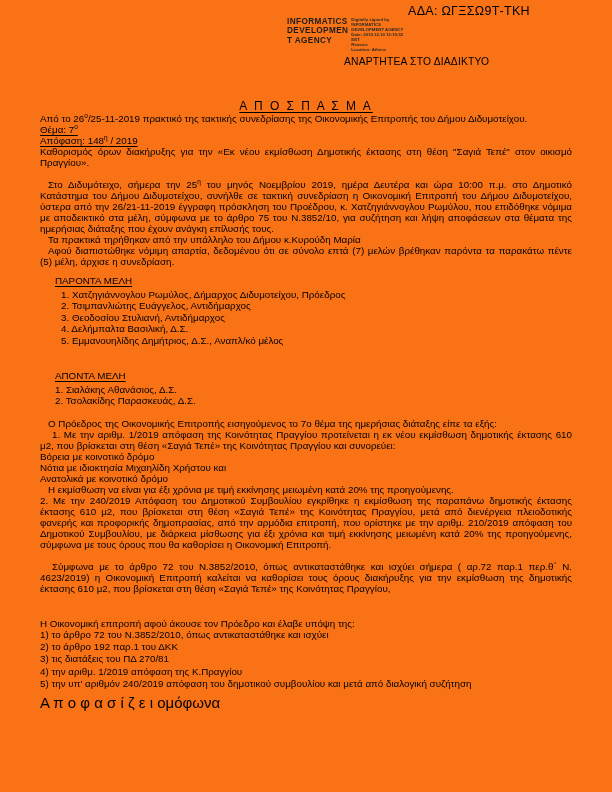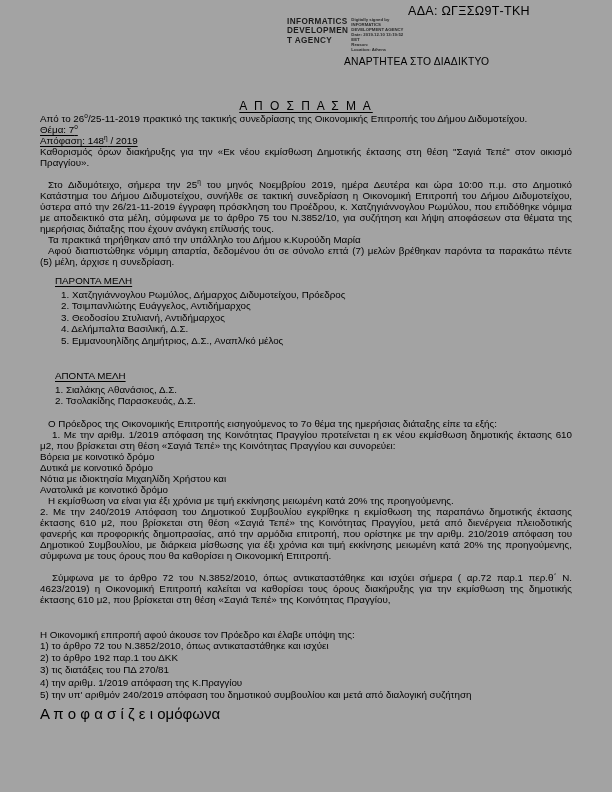--- a/index.html
+++ b/index.html
@@ -1,17 +1,17 @@
 <!DOCTYPE html>
 <html lang="el"><head>
 <meta charset="utf-8">
 <style>
   html,body{margin:0;padding:0;background:#ffffff;}
   .page{
-    position:relative;width:612px;height:792px;background:#a3a3a3;
+    position:relative;width:612px;height:792px;background:#f97316;
     font-family:"Liberation Sans",sans-serif;color:#000;overflow:hidden;
   }
   .ada{position:absolute;top:4px;left:408px;font-size:12.5px;letter-spacing:0.3px;}
   .stamp{position:absolute;left:287px;top:17px;display:flex;gap:3px;}
   .stamp-agency{font-size:8.2px;font-weight:700;line-height:9.4px;letter-spacing:0.4px;color:#1c1c1c;white-space:nowrap;}
   .stamp-sig{font-size:4.3px;font-weight:700;line-height:5px;color:#2a2a2a;white-space:nowrap;}
   .hdr-left{position:absolute;left:45px;top:56px;font-size:10.3px;line-height:12.3px;letter-spacing:0.2px;}
   .hdr-right{position:absolute;left:344px;top:56px;font-size:10.3px;letter-spacing:0.2px;}
   .title{position:absolute;top:99px;left:0;width:100%;text-align:center;font-size:12px;letter-spacing:2px;}
   .u{text-decoration:underline;text-underline-offset:1.5px;}
@@ -87,21 +87,20 @@
       <div class="head"><span class="u">ΑΠΟΝΤΑ ΜΕΛΗ</span></div>
       <div>1. Σιαλάκης Αθανάσιος, Δ.Σ.</div>
       <div>2. Τσολακίδης Παρασκευάς, Δ.Σ.</div>
     </div>
 
     <div class="ind8 g11">Ο  Πρόεδρος της Οικονομικής Επιτροπής εισηγούμενος το 7ο θέμα της ημερήσιας διάταξης είπε τα εξής:</div>
 
     <div class="just ind12">1. Με την αριθμ. 1/2019 απόφαση της Κοινότητας Πραγγίου  προτείνεται η εκ νέου εκμίσθωση δημοτικής έκτασης 610 μ2, που βρίσκεται στη θέση «Σαγιά Τεπέ» της Κοινότητας Πραγγίου και συνορεύει:</div>
 
     <div>Βόρεια με κοινοτικό δρόμο</div>
-    <div>Δυτικά με κοινοτικό δρόμο</div>
     <div>Νότια με ιδιοκτησία Μιχαηλίδη Χρήστου και</div>
     <div>Ανατολικά με κοινοτικό δρόμο</div>
 
     <div class="ind8">Η εκμίσθωση να είναι για έξι χρόνια με τιμή εκκίνησης μειωμένη κατά 20% της προηγούμενης.</div>
 
     <div class="just">2. Με την 240/2019 Απόφαση του Δημοτικού Συμβουλίου εγκρίθηκε η εκμίσθωση της παραπάνω  δημοτικής έκτασης έκτασης 610 μ2, που βρίσκεται στη θέση «Σαγιά Τεπέ» της Κοινότητας Πραγγίου, μετά από διενέργεια πλειοδοτικής φανερής και προφορικής δημοπρασίας, από την αρμόδια επιτροπή, που ορίστηκε με την αριθμ. 210/2019 απόφαση του Δημοτικού Συμβουλίου, με διάρκεια μίσθωσης για έξι χρόνια και τιμή   εκκίνησης μειωμένη κατά 20% της προηγούμενης, σύμφωνα με τους όρους που θα καθορίσει η Οικονομική  Επιτροπή.</div>
 
     <div class="just ind12 g11">Σύμφωνα με το άρθρο 72 του Ν.3852/2010, όπως αντικαταστάθηκε και ισχύει σήμερα  ( αρ.72 παρ.1 περ.θ΄ Ν. 4623/2019) η Οικονομική Επιτροπή καλείται να καθορίσει τους όρους διακήρυξης για την εκμίσθωση της δημοτικής έκτασης 610 μ2, που βρίσκεται στη  θέση «Σαγιά Τεπέ» της Κοινότητας Πραγγίου,</div>
 
     <div class="g13">Η Οικονομική επιτροπή  αφού άκουσε τον Πρόεδρο και έλαβε υπόψη της:</div>

